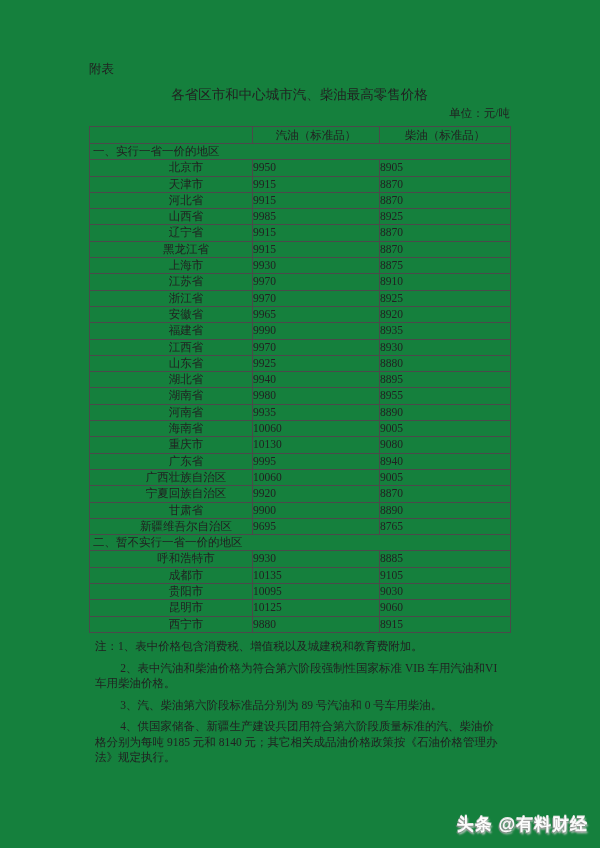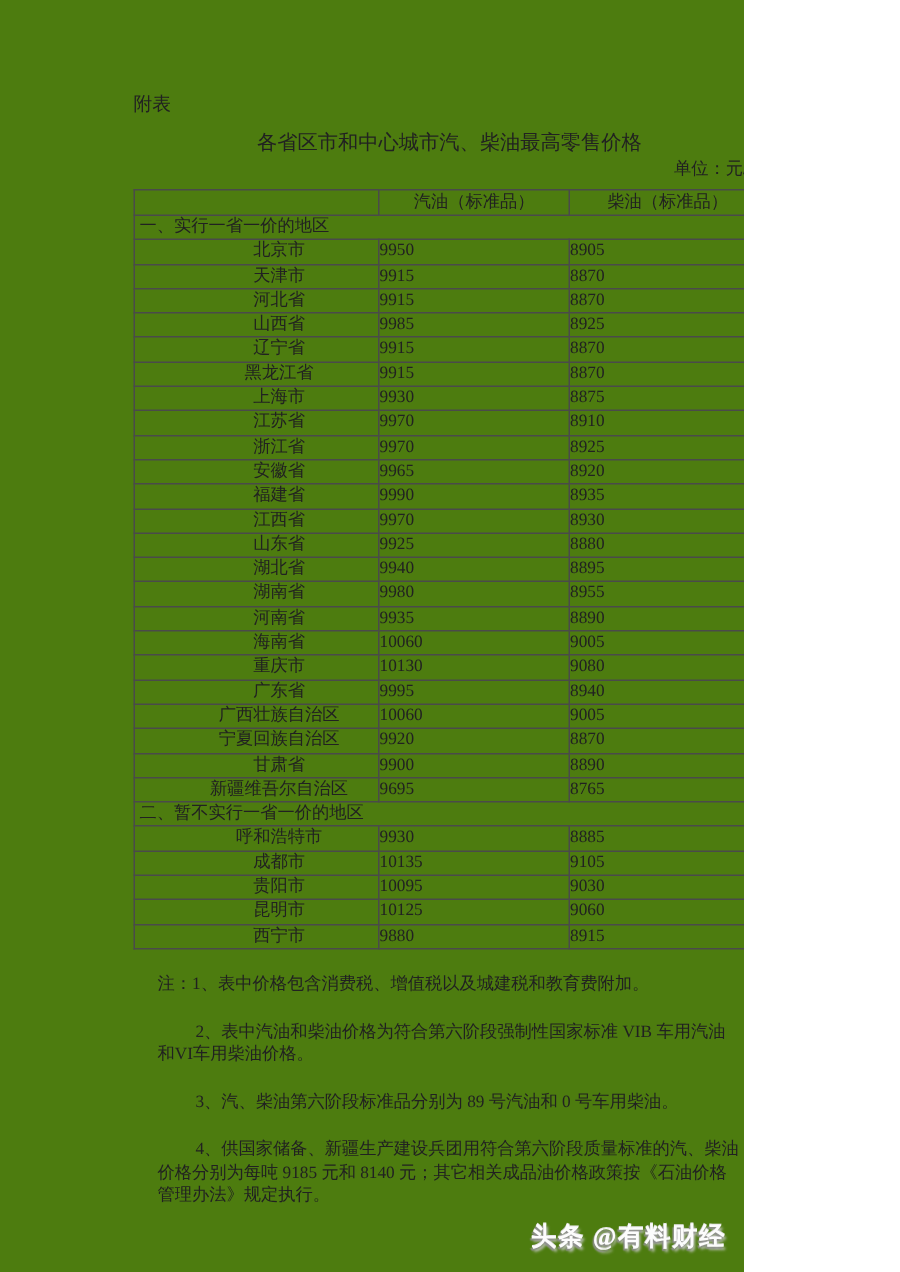--- a/index.html
+++ b/index.html
@@ -1,19 +1,19 @@
 <!DOCTYPE html>
 <html><head>
 <meta charset="utf-8">
 <style>
   html,body { margin:0; padding:0; background:#ffffff; }
   .page {
     position:relative;
-    width:496px; height:848px;
-    background:#4d7c0f;
+    width:600px; height:848px;
+    background:#15803d;
     overflow:hidden;
     font-family:"Liberation Serif","DejaVu Serif",serif;
     color:#212121;
   }
   .content { position:absolute; left:89px; top:61px; width:421px; }
   .appendix { font-size:12.5px; line-height:16px; }
   .doc-title { font-size:13.5px; font-weight:normal; text-align:center; margin-top:9px; line-height:17px; }
   .unit { font-size:11.5px; text-align:right; margin-top:3px; margin-bottom:5px; line-height:15px; }
   table.price-table {
     width:421px; border-collapse:collapse; table-layout:fixed;
@@ -23,25 +23,25 @@
     border:1px solid #4a4a4a;
     height:15.3px; line-height:15.3px;
     padding:0; overflow:hidden; white-space:nowrap;
     font-weight:normal;
   }
   .price-table th { text-align:center; height:16px; line-height:16px; }
   .price-table td.region { text-align:center; padding-left:30px; }
   .price-table td.num { }
   .price-table tr.section-row td { text-align:left; padding-left:3px; }
   .notes { margin-top:5px; font-size:11.5px; line-height:15.6px; }
-  .notes p { margin:16px; }
+  .notes p { margin:6px; }
   .notes p.indent { text-indent:2.2em; }
   .watermark {
     position:absolute; right:12px; bottom:12px;
-    font-family:Liberation Serif, serif;
+    font-family:Liberation Sans, sans-serif;
     font-size:17px; font-weight:bold; letter-spacing:1px;
     color:#fcfcfc;
     text-shadow:-1px 1px 1px #8f8f8f, 1px 2px 2px #c9c9c9, 0 -1px 0 #e6e6e6;
   }
 </style>
 </head>
 <body>
 
 <div class="page">
   <div class="content">

